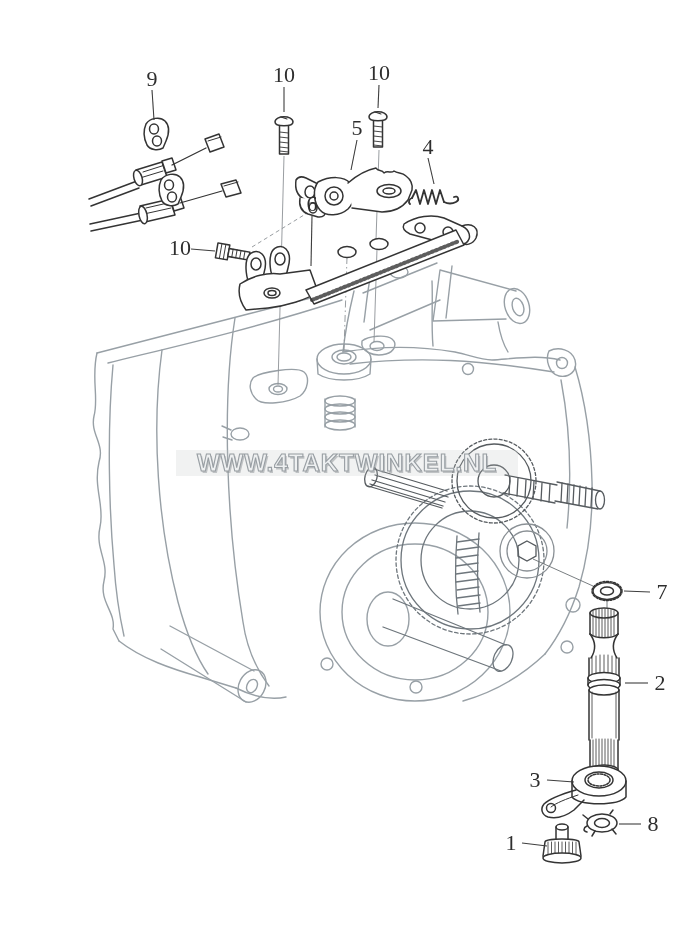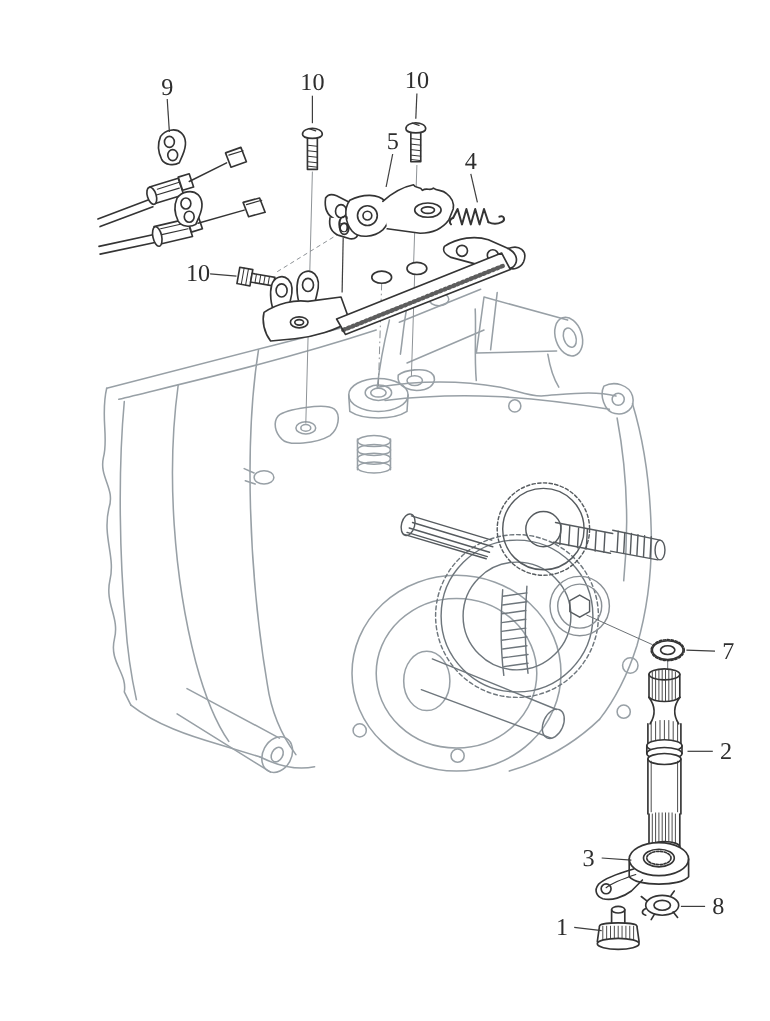--- a/index.html
+++ b/index.html
@@ -295,20 +295,21 @@
       <path d="M312,216 L311,266"></path>
       <path d="M191,249 L215,251"></path>
       <path d="M650,592 L624,591"></path>
       <path d="M648,683 L625,683"></path>
       <path d="M547,780 L574,782"></path>
       <path d="M641,824 L619,824"></path>
       <path d="M522,843 L547,846"></path>
     </g>
   </svg>
 
+  <div class="watermark">WWW.4TAKTWINKEL.NL</div>
 
   <div class="callout" style="left:152px;top:79px">9</div>
   <div class="callout" style="left:284px;top:75px">10</div>
   <div class="callout" style="left:379px;top:73px">10</div>
   <div class="callout" style="left:357px;top:128px">5</div>
   <div class="callout" style="left:428px;top:147px">4</div>
   <div class="callout" style="left:312px;top:204px">6</div>
   <div class="callout" style="left:180px;top:248px">10</div>
   <div class="callout" style="left:662px;top:592px">7</div>
   <div class="callout" style="left:660px;top:683px">2</div>

